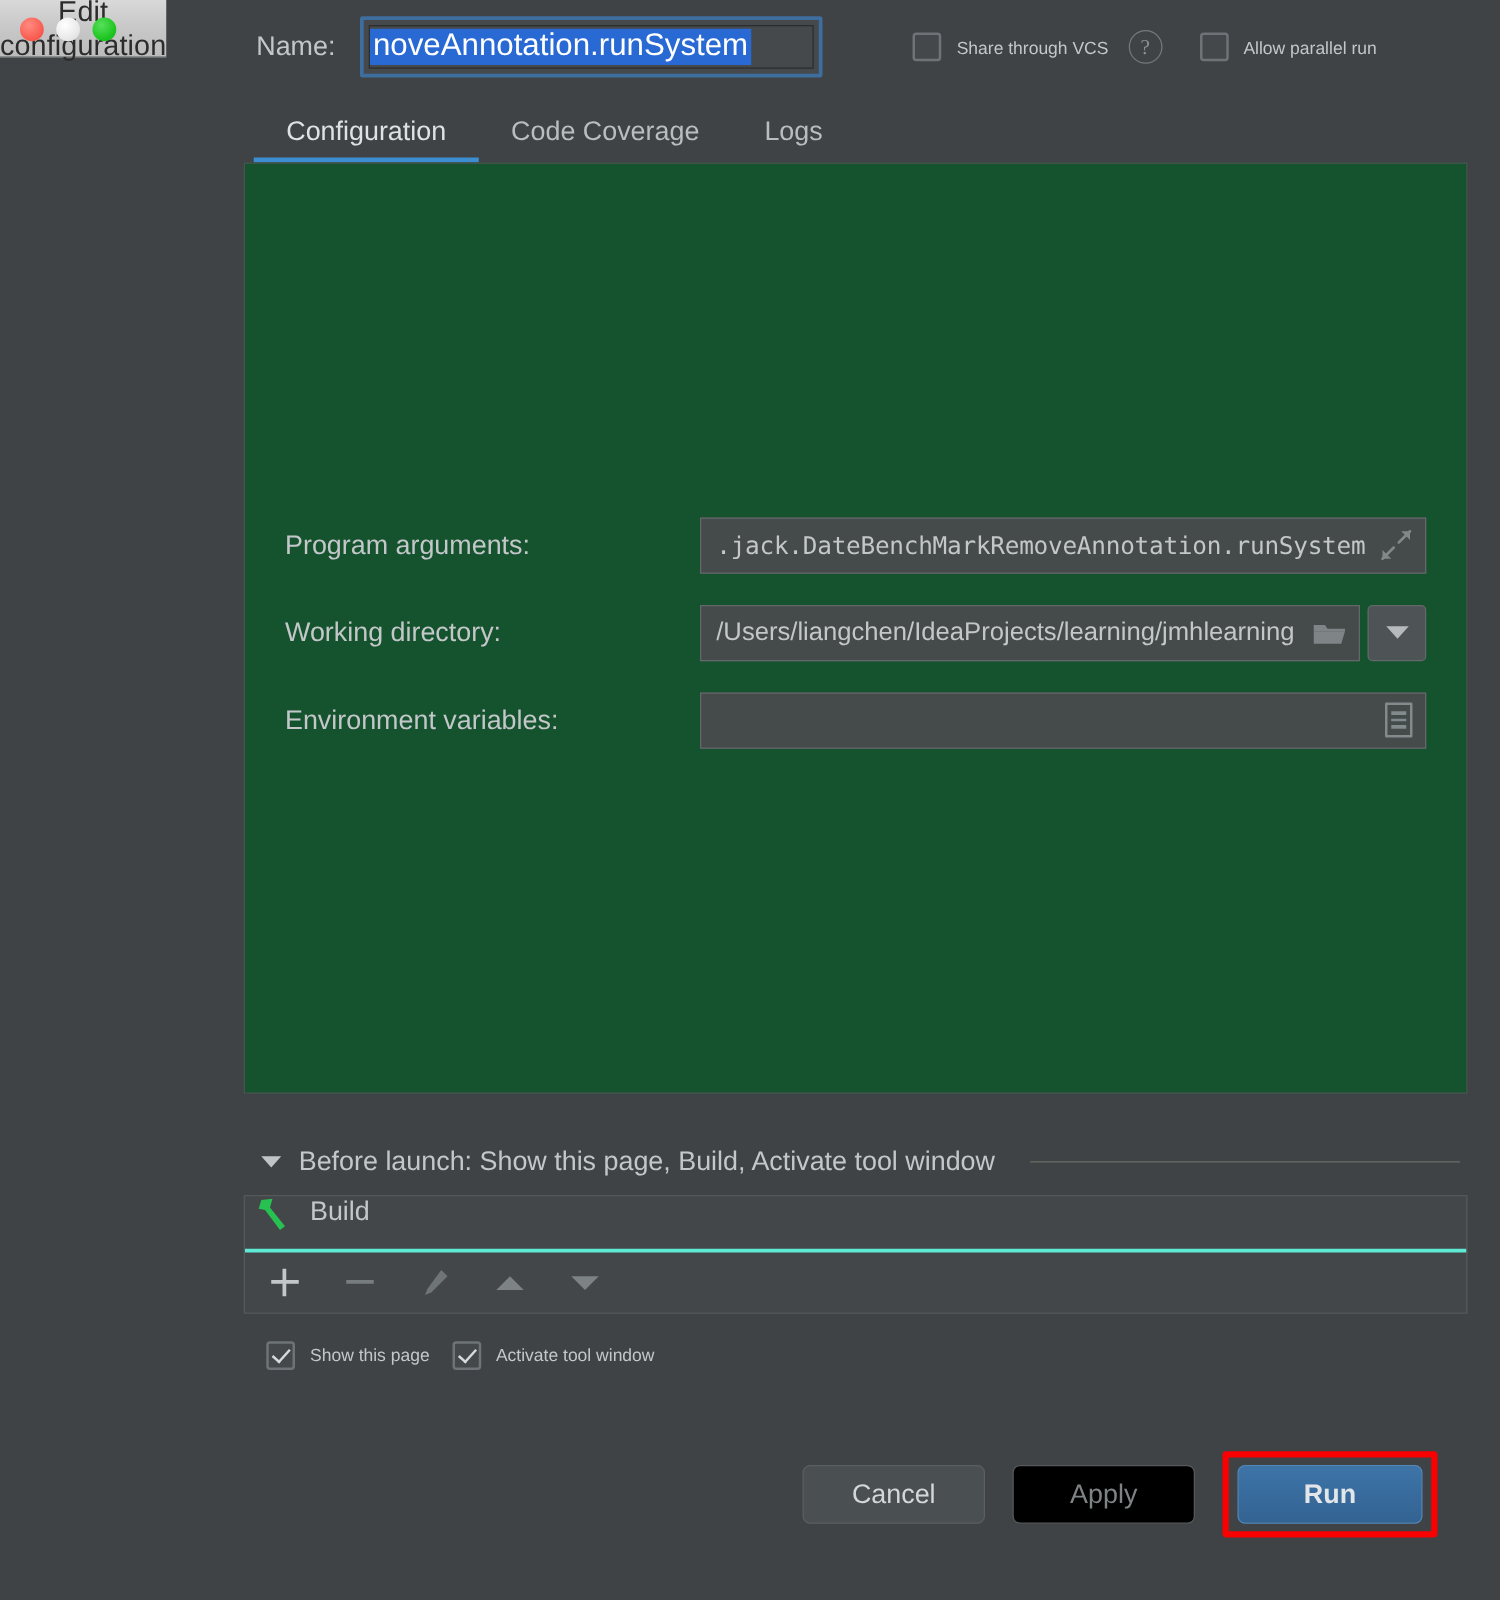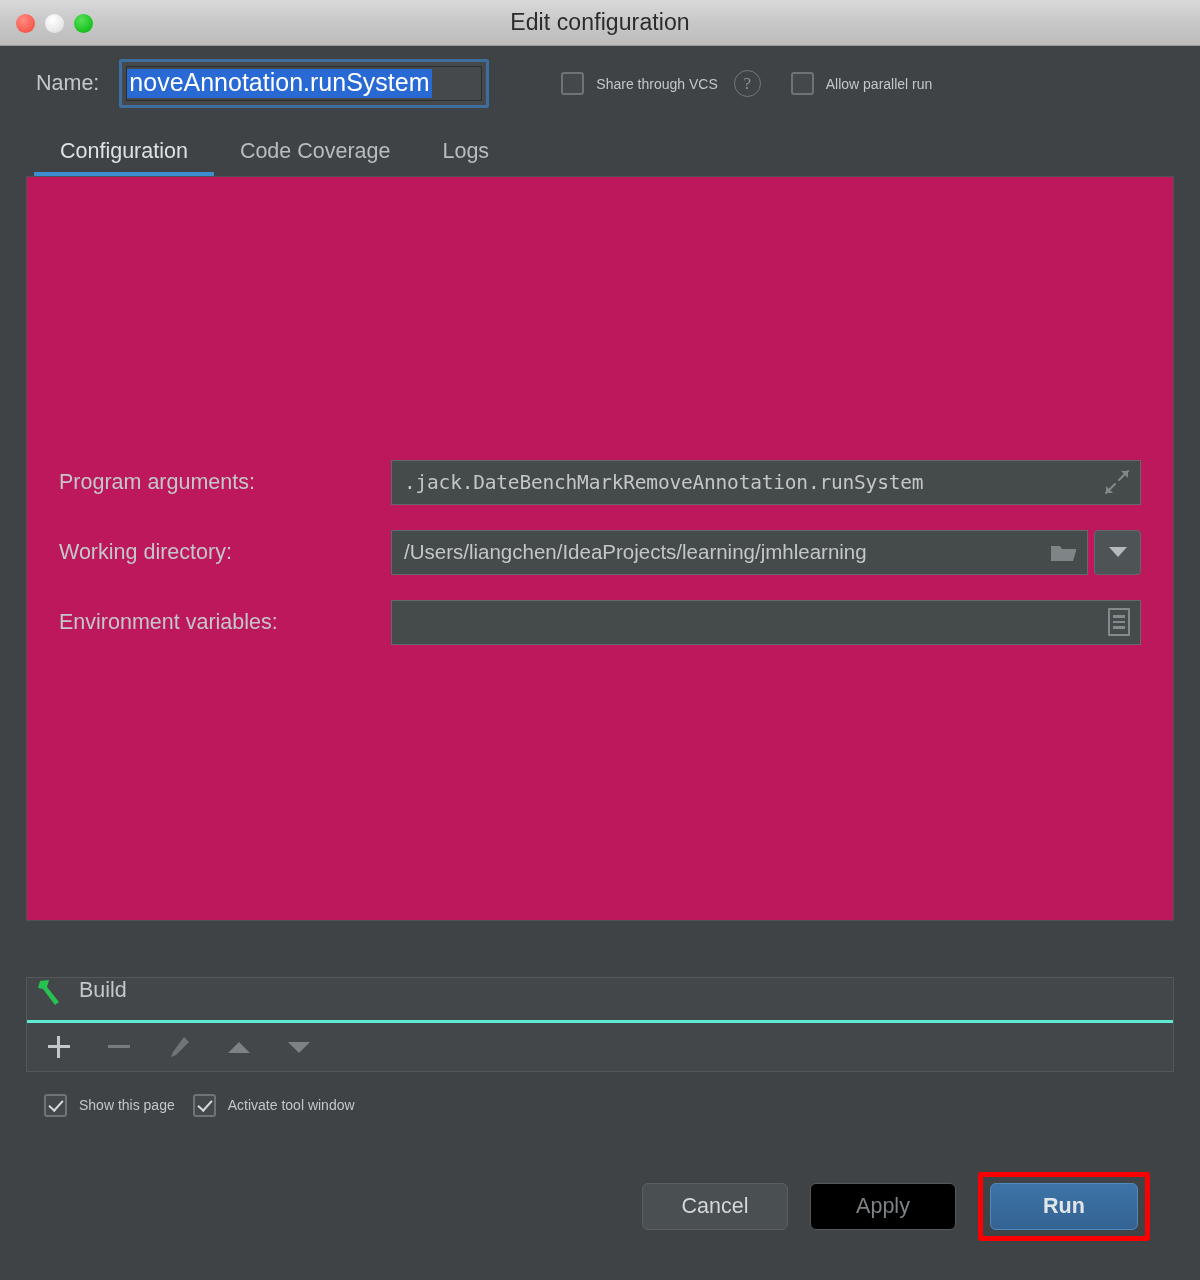--- a/index.html
+++ b/index.html
@@ -11,21 +11,21 @@
     background: #3c3f41;
     font-family: "Liberation Sans", sans-serif;
   }
 
   #app {
     position: relative;
     width: 1200px;
     height: 1280px;
     background: #3f4345;
     display: flex;
-    flex-direction: column;
+    gap: 36px;
   }
 
   
   .titlebar {
     position: relative;
     height: 46px;
     flex: 0 0 46px;
     background: linear-gradient(to bottom, #d9d9d9 0%, #c8c8c8 48%, #bcbcbc 100%);
     border-bottom: 1px solid #9a9a9a;
     display: flex;
@@ -173,21 +173,21 @@
     left: 0; right: 0; bottom: 0;
     height: 4px;
     background: #3c8ed0;
   }
 
   
   .content-panel {
     flex: 0 0 745px;
     border: 1px solid #4e5254;
     border-top: 1px solid #4e5254;
-    background: #be185d;
+    background: #14532d;
     position: relative;
     padding: 0 30px;
   }
 
   .form-rows {
     position: absolute;
     left: 0; right: 0;
     top: 270px;
     padding: 0 32px;
   }
@@ -505,20 +505,25 @@
                   <i></i>
               </span>
             </div>
           </div>
         </div>
 
       </div>
     </div>
 
     <div class="before-launch">
+      <div class="bl-header">
+        <span class="caret-small"></span>
+        <span class="bl-title">Before launch: Show this page, Build, Activate tool window</span>
+        <span class="bl-rule"></span>
+      </div>
 
       <div class="bl-list">
         <div class="bl-item">
           <span class="hammer">
             <svg viewBox="0 0 28 28" width="28" height="28">
               <path d="M3 3 L12 2 L10 9 L22 24 L18 27 L6 11 L1 10 Z" fill="#27c151"></path>
             </svg>
           </span>
           <span class="bl-item-label">Build</span>
         </div>

